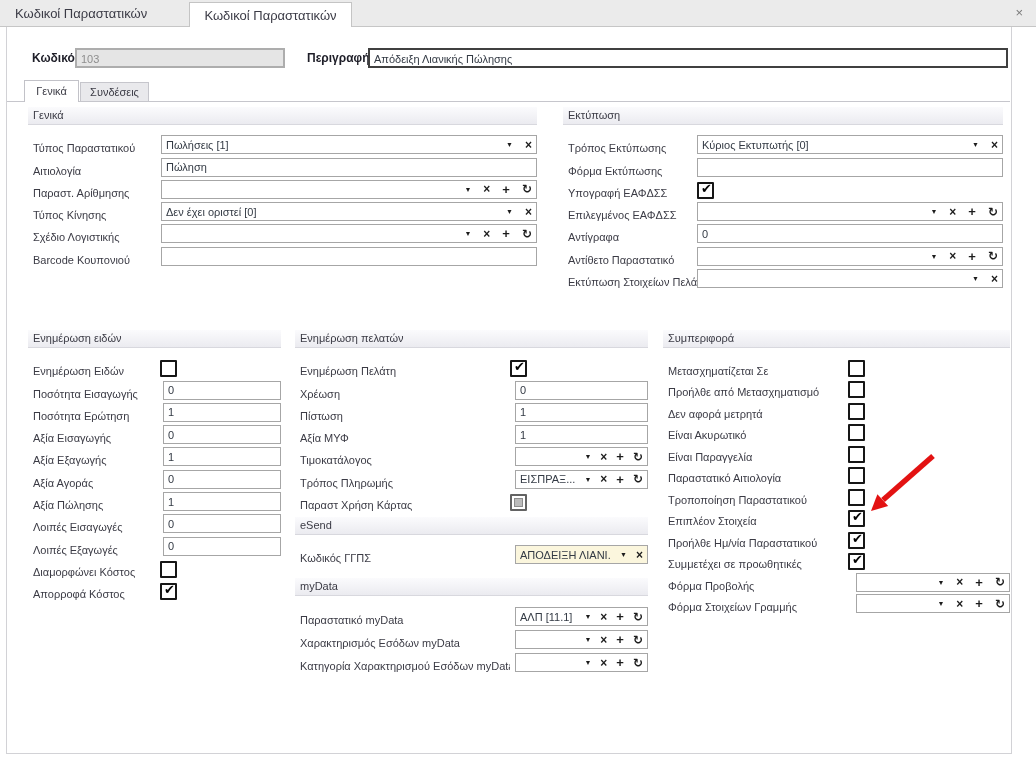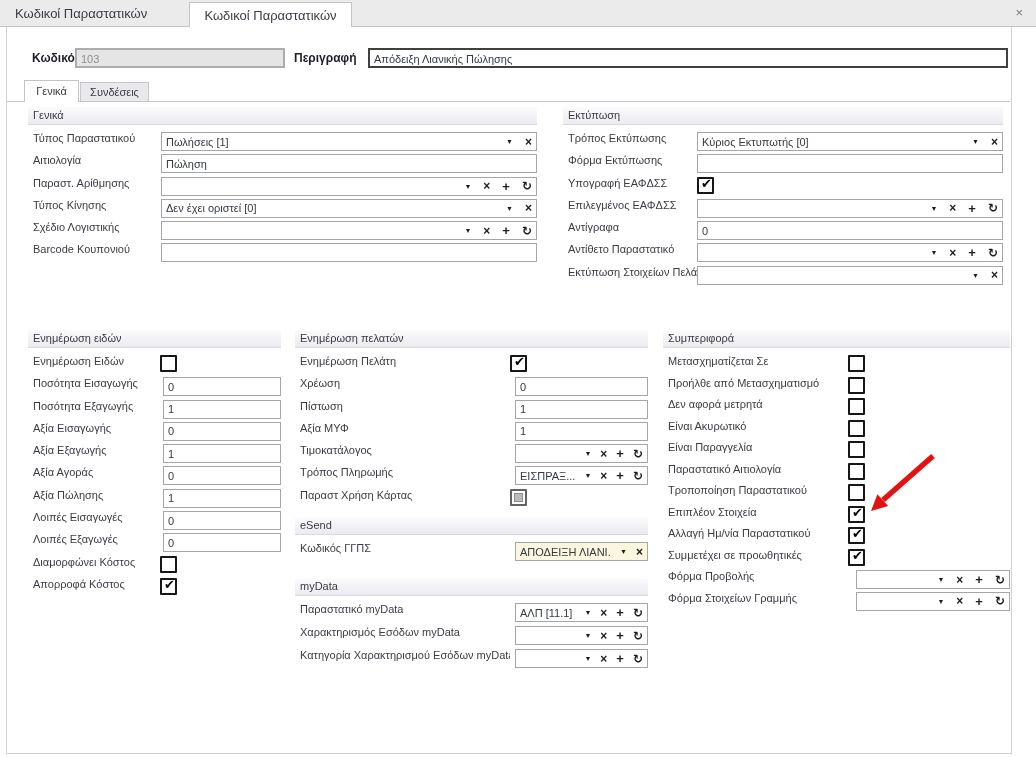--- a/index.html
+++ b/index.html
@@ -23,21 +23,21 @@
   
   .subtab{position:absolute;box-sizing:border-box;font-size:11px;color:#3b3b45;text-align:center;}
   .subtab.active{left:24px;top:80px;width:55px;height:22px;line-height:21px;background:#fff;border:1px solid #c2c2c8;border-bottom:none;z-index:2;}
   .subtab.inactive{left:80px;top:82px;width:69px;height:20px;line-height:19px;background:#e9e9ec;border:1px solid #c6c6cc;border-bottom:none;}
   .tabline{position:absolute;left:7px;top:101px;width:1003px;height:0;border-bottom:1px solid #c6c6cc;z-index:1;}
 
   
   .group{position:absolute;box-sizing:border-box;}
   .group-header{height:17px;line-height:17px;padding-left:5px;font-size:11px;color:#3b3b45;background:linear-gradient(#fbfbfd,#ebebf0);border-bottom:1px solid #d8d8de;margin-bottom:7px;}
   .group-body{padding-left:5px;}
-  .row{display:flex;align-items:flex-start;height:22.3px;}
+  .row{display:flex;align-items:flex-end;height:22.3px;}
   .g-symp .row{height:21.5px;}
   .g-mydata .row{height:23px;}
   .flabel{width:var(--lw);flex:none;font-size:11px;color:#3b3b45;white-space:nowrap;overflow:hidden;}
   .ctl{width:var(--cw);flex:none;margin-left:auto;display:flex;align-items:center;height:19px;border:1px solid #a6a6a6;background:#fff;font-size:11px;color:#333a44;padding:0 4px;box-sizing:border-box;}
   .ctl .val{flex:1;white-space:nowrap;overflow:hidden;}
   .ctl.highlight{background:#fbf6dd;}
   .cicon{margin-left:12px;color:#1c1c1c;line-height:1;flex:none;}
   .cicon.dd{font-size:7px;}
   .cicon.x{font-size:12px;font-weight:bold;}
   .cicon.plus{font-size:13px;font-weight:bold;}
@@ -61,21 +61,21 @@
   <div class="topstrip">
     <span class="win-title">Κωδικοί Παραστατικών</span>
     <span class="doc-tab">Κωδικοί Παραστατικών</span>
     <span class="close-x">×</span>
   </div>
 
   <div class="panel"></div>
 
   <span class="hlabel" style="left:32px;top:49px;">Κωδικός</span>
   <div class="hinput disabled" style="left:75px;top:48px;width:210px;">103</div>
-  <span class="hlabel" style="left:294px;top:49px;">Περιγραφή</span>
+  <span class="hlabel" style="left:307px;top:49px;">Περιγραφή</span>
   <div class="hinput" style="left:368px;top:48px;width:640px;">Απόδειξη Λιανικής Πώλησης</div>
 
   <div class="subtab active">Γενικά</div>
   <div class="subtab inactive">Συνδέσεις</div>
   <div class="tabline"></div>
 
   <div class="group" style="left:28px;top:107px;width:509px;--lw:128px;--cw:376px;">
     <div class="group-header">Γενικά</div>
     <div class="group-body">
         <div class="row">
@@ -196,21 +196,21 @@
           <span class="flabel">Ενημέρωση Ειδών</span>
           <span class="checkbox unchecked"></span>
         </div>
         <div class="row">
           <span class="flabel">Ποσότητα Εισαγωγής</span>
           <div class="ctl">
             <span class="val">0</span>
           </div>
         </div>
         <div class="row">
-          <span class="flabel">Ποσότητα Εξαγωγής</span>
+          <span class="flabel">Ποσότητα Ερώτηση</span>
           <div class="ctl">
             <span class="val">1</span>
           </div>
         </div>
         <div class="row">
           <span class="flabel">Αξία Εισαγωγής</span>
           <div class="ctl">
             <span class="val">0</span>
           </div>
         </div>
@@ -392,21 +392,21 @@
           <span class="flabel">Τροποποίηση Παραστατικού</span>
           <span class="checkbox unchecked"></span>
         </div>
         <div class="row">
           <span class="flabel">Επιπλέον Στοιχεία</span>
           <span class="checkbox checked">
             <span class="mark">✔</span>
           </span>
         </div>
         <div class="row">
-          <span class="flabel">Αλλαγή Ημ/νία Παραστατικού</span>
+          <span class="flabel">Προήλθε Ημ/νία Παραστατικού</span>
           <span class="checkbox checked">
             <span class="mark">✔</span>
           </span>
         </div>
         <div class="row">
           <span class="flabel">Συμμετέχει σε προωθητικές</span>
           <span class="checkbox checked">
             <span class="mark">✔</span>
           </span>
         </div>

